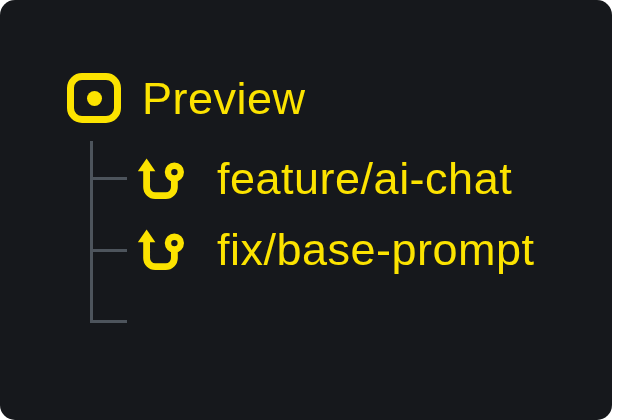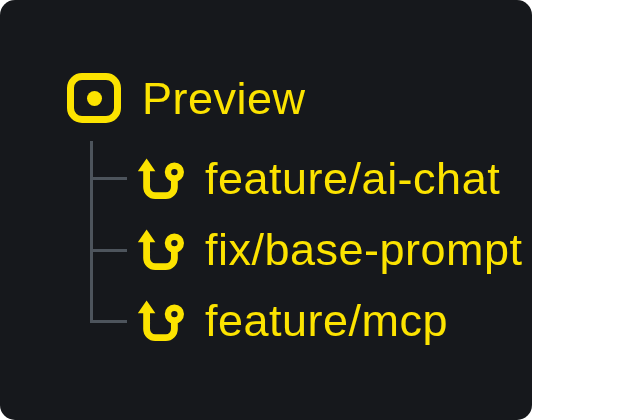--- a/index.html
+++ b/index.html
@@ -10,21 +10,21 @@
   }
   *{margin:0;padding:0;box-sizing:border-box;}
   html,body{width:620px;height:420px;}
   body{
     background:var(--canvas-bg);
     font-family:"Liberation Sans","DejaVu Sans",sans-serif;
     overflow:hidden;
   }
   .panel{
     position:relative;
-    width:532px;height:420px;
+    width:612px;height:420px;
     background:var(--panel-bg);
     border-radius:15px;
     overflow:hidden;
   }
   
   .root-row{
     position:absolute;
     left:67px;top:73px;
     display:flex;align-items:center;gap:21px;
     cursor:default;
@@ -61,21 +61,21 @@
     background:var(--line-color);
   }
   .tick-1{top:177px;}
   .tick-2{top:249px;}
   .tick-3{top:320px;}
   
   .branch-row{
     position:absolute;
     left:137px;
     height:44px;
-    display:flex;align-items:center;gap:21px;
+    display:flex;align-items:center;gap:33px;
     cursor:default;
   }
   .branch-row-1{top:156px;}
   .branch-row-2{top:227px;justify-content:center;}
   .branch-row-3{top:298px;}
   .branch-icon{flex:0 0 auto;display:block;}
   .branch-label{
     color:var(--accent);
     font-size:45px;
     letter-spacing:0.5px;
@@ -111,22 +111,14 @@
 
   <div class="branch-row branch-row-2">
     <svg class="branch-icon" width="47" height="43" viewBox="0 0 22 20" aria-hidden="true">
       <path d="M4.5 6 v8 a4 4 0 0 0 4 4 h5 a4 4 0 0 0 4 -4 v-2.5" fill="none" stroke="var(--accent)" stroke-width="3.2" stroke-linecap="round"></path>
       <path d="M4.5 0.6 L0.4 6.6 L8.6 6.6 Z" fill="var(--accent)"></path>
       <circle cx="17.5" cy="7" r="3" fill="none" stroke="var(--accent)" stroke-width="3"></circle>
     </svg>
     <span class="branch-label">fix/base-prompt</span>
   </div>
 
-  <div class="branch-row branch-row-3">
-    <svg class="branch-icon" width="47" height="43" viewBox="0 0 22 20" aria-hidden="true">
-      <path d="M4.5 6 v8 a4 4 0 0 0 4 4 h5 a4 4 0 0 0 4 -4 v-2.5" fill="none" stroke="var(--accent)" stroke-width="3.2" stroke-linecap="round"></path>
-      <path d="M4.5 0.6 L0.4 6.6 L8.6 6.6 Z" fill="var(--accent)"></path>
-      <circle cx="17.5" cy="7" r="3" fill="none" stroke="var(--accent)" stroke-width="3"></circle>
-    </svg>
-    <span class="branch-label">feature/mcp</span>
-  </div>
 
 </div>
 
 </body></html>

